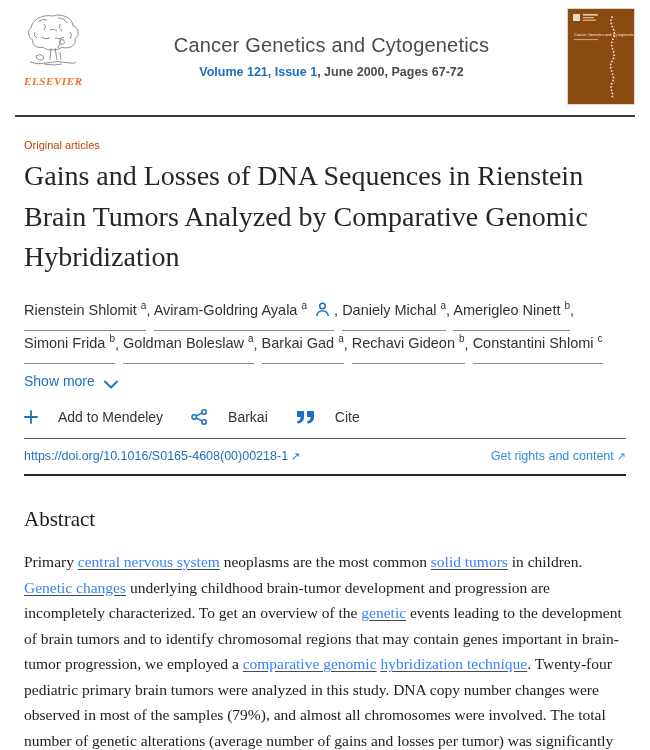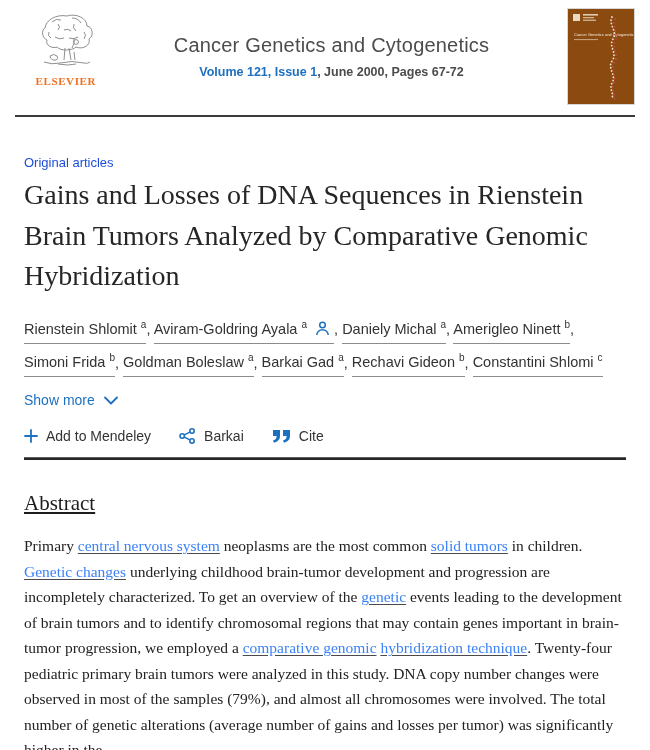--- a/index.html
+++ b/index.html
@@ -1,60 +1,60 @@
 <!DOCTYPE html>
 <html><head>
 <meta charset="utf-8">
 <style>
   * { margin: 0; padding: 0; box-sizing: border-box; }
   html, body { width: 650px; height: 750px; overflow: hidden; background: #ffffff; }
   body { font-family: "Liberation Sans", sans-serif; color: #2e2e2e; }
 
   
   .header { display: flex; align-items: flex-start; padding: 8px 15px 0 24px; height: 107px; }
-  .logo-block { width: 72px; flex: 0 0 auto; text-align: right; padding-top: 4px; }
+  .logo-block { width: 72px; flex: 0 0 auto; text-align: left; padding-top: 4px; font-style: italic; }
   .logo-word { font-family: "Liberation Serif", serif; font-weight: bold; font-size: 11px;
                letter-spacing: 0.6px; color: #ef7023; margin-top: 1px; }
   .journal-info { flex: 1; text-align: center; padding-top: 26px; }
   .journal-title { display: inline-block; font-size: 20px; color: #4c4c4c; letter-spacing: 0.2px; cursor: pointer; }
   .journal-vol { margin-top: 8px; font-size: 12.5px; font-weight: bold; color: #4c4c4c; }
   .journal-vol a { color: #1d70bf; text-decoration: none; cursor: pointer; margin-top: 12px; }
   .cover { flex: 0 0 auto; width: 68px; height: 97px; border: 1px solid #d8d8d8; cursor: pointer; }
   .header-divider { border: none; border-top: 2px solid #3a3a3a; margin: 8px 15px 0 15px; }
 
   
   .main { padding: 0 24px; }
-  .section-label { margin-top: 38px; font-size: 13px; color: #1d4ed8; }
+  .section-label { margin-top: 22px; font-size: 11px; color: #c2410c; }
   h1.article-title { margin-top: 5px; font-family: "Liberation Serif", serif; font-weight: 500;
        font-size: 28px; line-height: 1.45; color: #262626; max-width: 580px; }
 
   .authors { margin-top: 13px; font-size: 14.5px; color: #333; line-height: 30px; max-width: 600px; }
   .author { text-decoration: none; color: #333; border-bottom: 1px solid #8c8c8c;
-            padding-bottom: 6px; cursor: pointer; white-space: nowrap; }
+            padding-bottom: 12px; cursor: pointer; white-space: nowrap; }
   .author sup { font-size: 10px; color: #333; }
   .author .corr-icon { display: inline-block; vertical-align: -2px; margin-left: 4px; }
   .author-sep { color: #333; }
 
-  .show-more { margin-top: 15px; display: inline-flex; align-items: center; gap: 9px;
+  .show-more { margin-top: 15px; display: inline-flex; align-items: flex-end; gap: 9px;
                background: none; border: none; color: #1d70bf; font-size: 14px;
                font-family: "Liberation Sans", sans-serif; cursor: pointer; }
 
   .actions { margin-top: 19px; display: flex; align-items: center; gap: 28px; font-size: 14px; color: #333; }
-  .action { display: inline-flex; align-items: center; gap: 8px; background: none; border: none;
+  .action { display: inline-flex; align-items: center; gap: 20px; background: none; border: none;
             font-size: 14px; color: #333; font-family: "Liberation Sans", sans-serif; cursor: pointer; }
 
   .thin-divider { border: none; border-top: 1px solid #5c5c5c; margin-top: 13px; }
   .doi-row { display: flex; justify-content: space-between; align-items: center; padding: 10px 0 11px 0; }
   .doi-link { font-size: 12.5px; color: #1d70bf; text-decoration: none; cursor: pointer; }
   .rights-link { font-size: 12.5px; color: #2e8ed8; text-decoration: none; cursor: pointer; }
   .ext-arrow { font-size: 11px; margin-left: 3px; }
   .thick-divider { border: none; border-top: 2px solid #262626; }
 
   h2.abstract-heading { margin-top: 31px; font-family: "Liberation Serif", serif; font-weight: 500;
-       font-size: 21px; color: #1d1d1d; text-decoration: underline; }
+       font-size: 21px; color: #1d1d1d; }
   .abstract-body { margin-top: 17px; font-family: "Liberation Serif", serif; font-size: 15.5px;
        line-height: 25.5px; color: #222; max-width: 612px; }
   .abstract-link { color: #3b82f6; text-decoration: underline; text-decoration-color: #4a4a4a;
        text-underline-offset: 2px; cursor: pointer; }
 </style>
 </head>
 <body>
 
 <div class="page">
 
@@ -145,20 +145,24 @@
             <path d="M1,1 h7 v6 c0,3.6 -2.2,5.6 -6,6.8 l-1,-2.2 c2.6,-0.9 3.6,-2.1 3.6,-4.6 H1 Z"></path>
             <path d="M11,1 h7 v6 c0,3.6 -2.2,5.6 -6,6.8 l-1,-2.2 c2.6,-0.9 3.6,-2.1 3.6,-4.6 H11 Z"></path>
           </g>
         </svg>
         <span>Cite</span>
       </button>
     </div>
 
     <hr class="thin-divider">
 
+    <div class="doi-row">
+      <a class="doi-link"><span>https://doi.org/10.1016/S0165-4608(00)00218-1</span><span class="ext-arrow">↗</span></a>
+      <a class="rights-link"><span>Get rights and content</span><span class="ext-arrow">↗</span></a>
+    </div>
 
     <hr class="thick-divider">
 
     <h2 class="abstract-heading">Abstract</h2>
 
     <p class="abstract-body" id="abstract-body">Primary <a class="abstract-link">central nervous system</a> neoplasms are the most common <a class="abstract-link">solid tumors</a> in children. <a class="abstract-link">Genetic changes</a> underlying childhood brain-tumor development and progression are incompletely characterized. To get an overview of the <a class="abstract-link">genetic</a> events leading to the development of brain tumors and to identify chromosomal regions that may contain genes important in brain-tumor progression, we employed a <a class="abstract-link">comparative genomic</a> <a class="abstract-link">hybridization technique</a>. Twenty-four pediatric primary brain tumors were analyzed in this study. DNA copy number changes were observed in most of the samples (79%), and almost all chromosomes were involved. The total number of genetic alterations (average number of gains and losses per tumor) was significantly higher in the</p>
 
   </div>
 </div>
 

